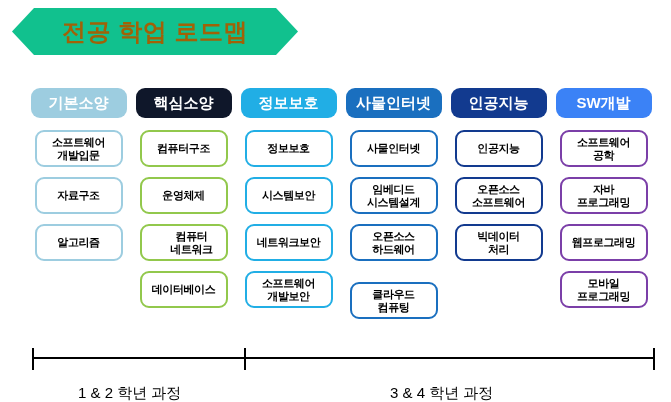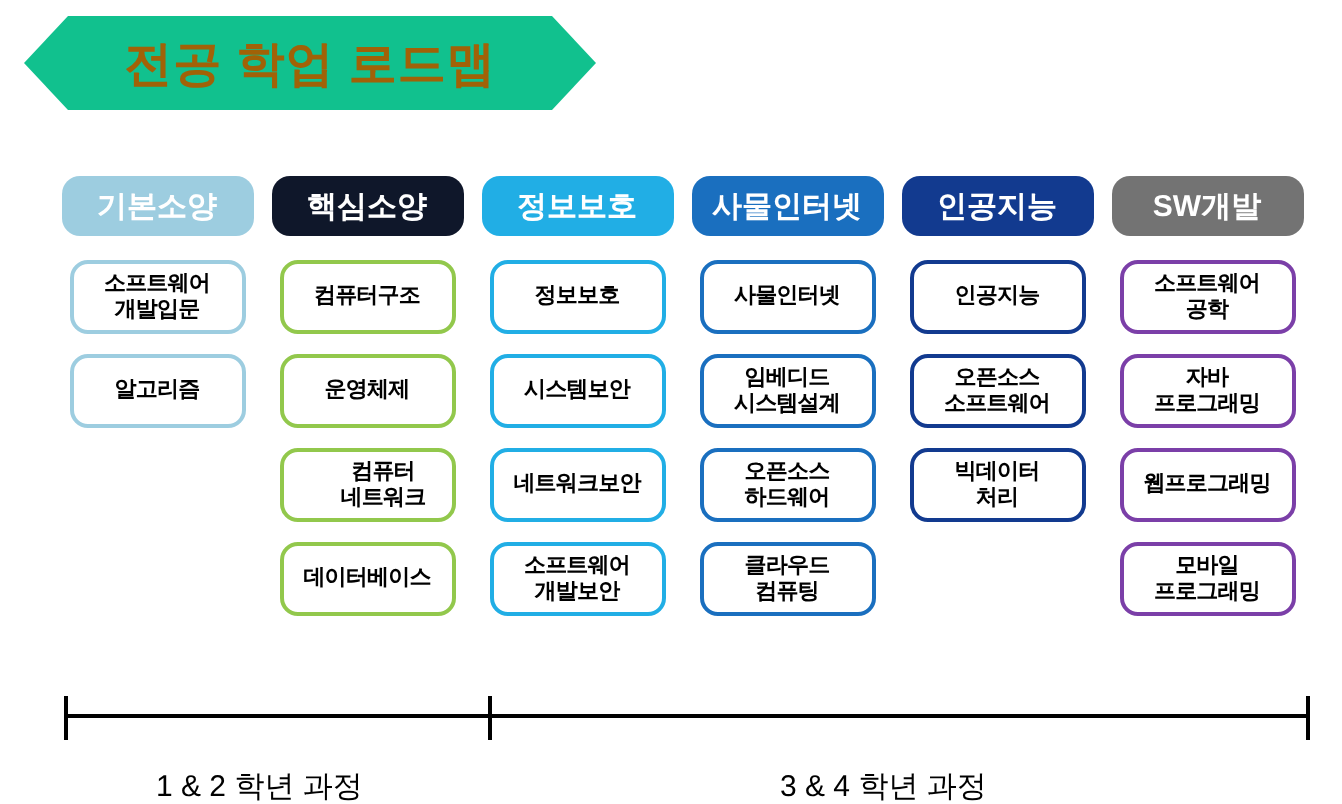--- a/index.html
+++ b/index.html
@@ -127,20 +127,21 @@
   <div class="title-text" style="color: #a16207;">전공 학업 로드맵</div>
 </div>
 
 <div id="roadmap-grid">
 
   <div class="roadmap-column">
     <div class="column-header" style="background: rgb(157, 205, 224);">기본소양</div>
     <div class="course-list">
       <div class="course-box" style="border-color: rgb(157, 205, 224);">소프트웨어
 개발입문</div>
+      <div class="course-box" style="border-color: rgb(157, 205, 224);">자료구조</div>
       <div class="course-box" style="border-color: rgb(157, 205, 224);">알고리즘</div>
     </div>
   </div>
 
   <div class="roadmap-column">
     <div class="column-header" style="background: #0f172a;">핵심소양</div>
     <div class="course-list">
       <div class="course-box" style="border-color: rgb(146, 200, 76);">컴퓨터구조</div>
       <div class="course-box" style="border-color: rgb(146, 200, 76);">운영체제</div>
       <div class="course-box" style="border-color: rgb(146, 200, 76); padding-left: 16px;">컴퓨터
@@ -161,38 +162,38 @@
   </div>
 
   <div class="roadmap-column">
     <div class="column-header" style="background: rgb(26, 111, 191);">사물인터넷</div>
     <div class="course-list">
       <div class="course-box" style="border-color: rgb(26, 111, 191);">사물인터넷</div>
       <div class="course-box" style="border-color: rgb(26, 111, 191);">임베디드
 시스템설계</div>
       <div class="course-box" style="border-color: rgb(26, 111, 191);">오픈소스
 하드웨어</div>
-      <div class="course-box" style="border-color: rgb(26, 111, 191);">클라우드
+      <div class="course-box" style="border-color: rgb(26, 111, 191); margin-top: 11px;">클라우드
 컴퓨팅</div>
     </div>
   </div>
 
   <div class="roadmap-column">
     <div class="column-header" style="background: rgb(18, 58, 143);">인공지능</div>
     <div class="course-list">
       <div class="course-box" style="border-color: rgb(18, 58, 143);">인공지능</div>
       <div class="course-box" style="border-color: rgb(18, 58, 143);">오픈소스
 소프트웨어</div>
       <div class="course-box" style="border-color: rgb(18, 58, 143);">빅데이터
 처리</div>
     </div>
   </div>
 
   <div class="roadmap-column">
-    <div class="column-header" style="background: #737373;">SW개발</div>
+    <div class="column-header" style="background: #3b82f6;">SW개발</div>
     <div class="course-list">
       <div class="course-box" style="border-color: rgb(123, 63, 168);">소프트웨어
 공학</div>
       <div class="course-box" style="border-color: rgb(123, 63, 168);">자바
 프로그래밍</div>
       <div class="course-box" style="border-color: rgb(123, 63, 168);">웹프로그래밍</div>
       <div class="course-box" style="border-color: rgb(123, 63, 168);">모바일
 프로그래밍</div>
     </div>
   </div>

